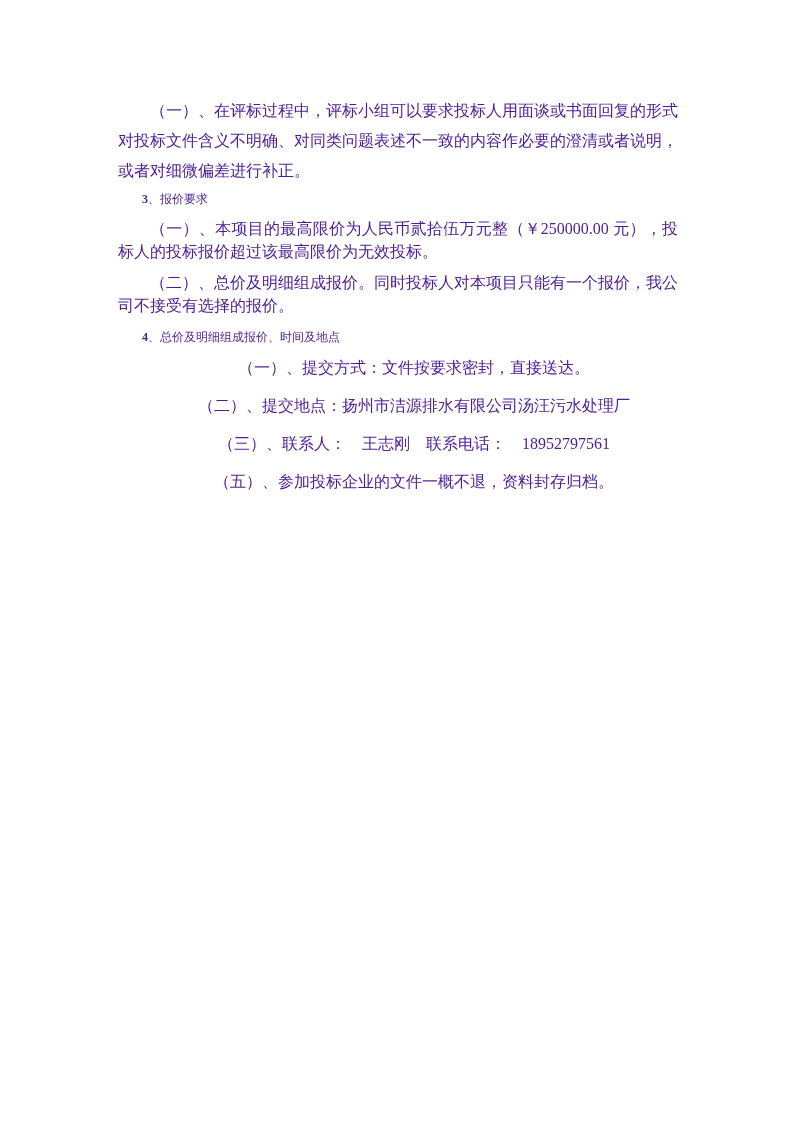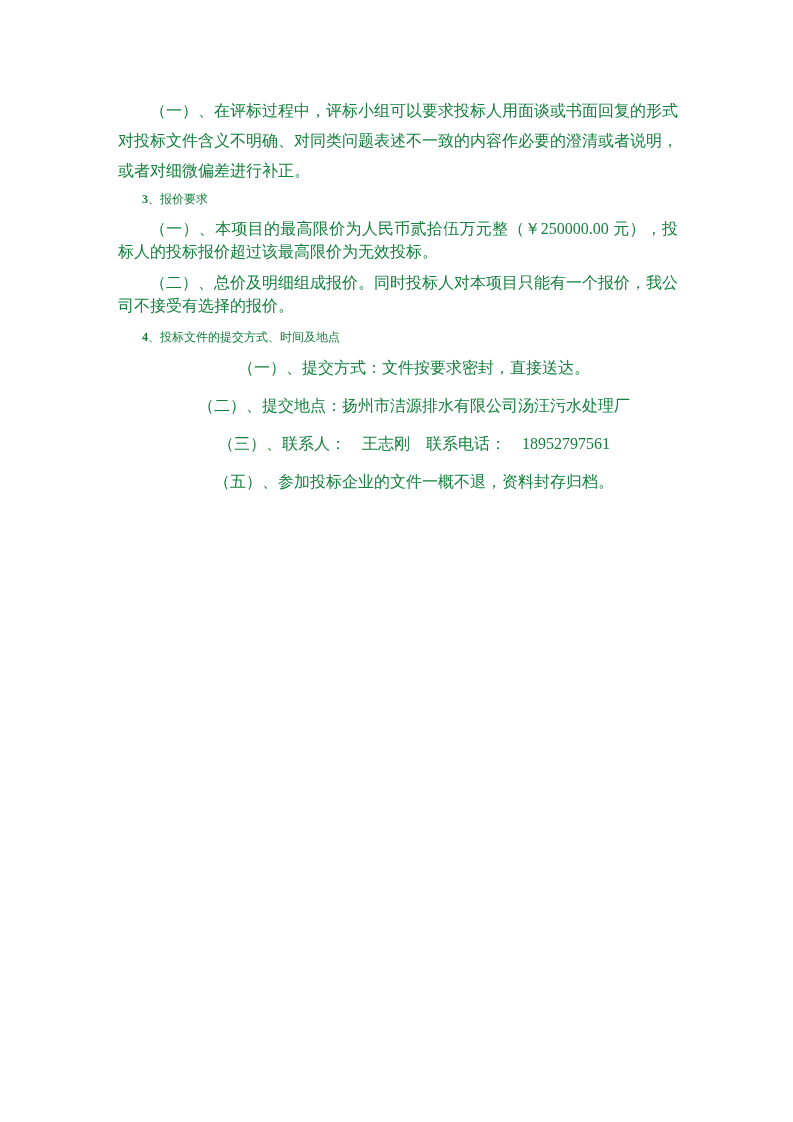--- a/index.html
+++ b/index.html
@@ -7,21 +7,21 @@
     padding: 0;
     background: #ffffff;
   }
   .page {
     position: relative;
     width: 793px;
     height: 1122px;
     background: #ffffff;
     overflow: hidden;
     font-family: "Liberation Serif", "DejaVu Serif", serif;
-    color: #15803d;
+    color: #4c1d95;
   }
   .content {
     position: absolute;
     left: 118px;
     top: 96px;
     width: 560px;
     font-size: 16px;
   }
   .para {
     margin: 0;
@@ -60,21 +60,21 @@
 
     <p class="para lh30">（一）、在评标过程中，评标小组可以要求投标人用面谈或书面回复的形式对投标文件含义不明确、对同类问题表述不一致的内容作必要的澄清或者说明，或者对细微偏差进行补正。</p>
 
 
     <h3 class="heading lh23 mt2"><span class="num">3</span><span>、报价要求</span></h3>
 
     <p class="para lh23 mt4">（一）、本项目的最高限价为人民币贰拾伍万元整（￥250000.00 元），投标人的投标报价超过该最高限价为无效投标。</p>
 
     <p class="para lh23 mt0">（二）、总价及明细组成报价。同时投标人对本项目只能有一个报价，我公司不接受有选择的报价。</p>
 
-    <h3 class="heading lh30 mt5"><span class="num">4</span><span>、投标文件的提交方式、时间及地点</span></h3>
+    <h3 class="heading lh30 mt5"><span class="num">4</span><span>、总价及明细组成报价、时间及地点</span></h3>
 
     <p class="single lh30 mt1">（一）、提交方式：文件按要求密封，直接送达。</p>
 
     <p class="single lh30 mt0">（二）、提交地点：扬州市洁源排水有限公司汤汪污水处理厂</p>
 
     <p class="single lh30 mt0">（三）、联系人：　王志刚　联系电话：　18952797561</p>
 
 
     <p class="single lh30 mt0">（五）、参加投标企业的文件一概不退，资料封存归档。</p>
 

